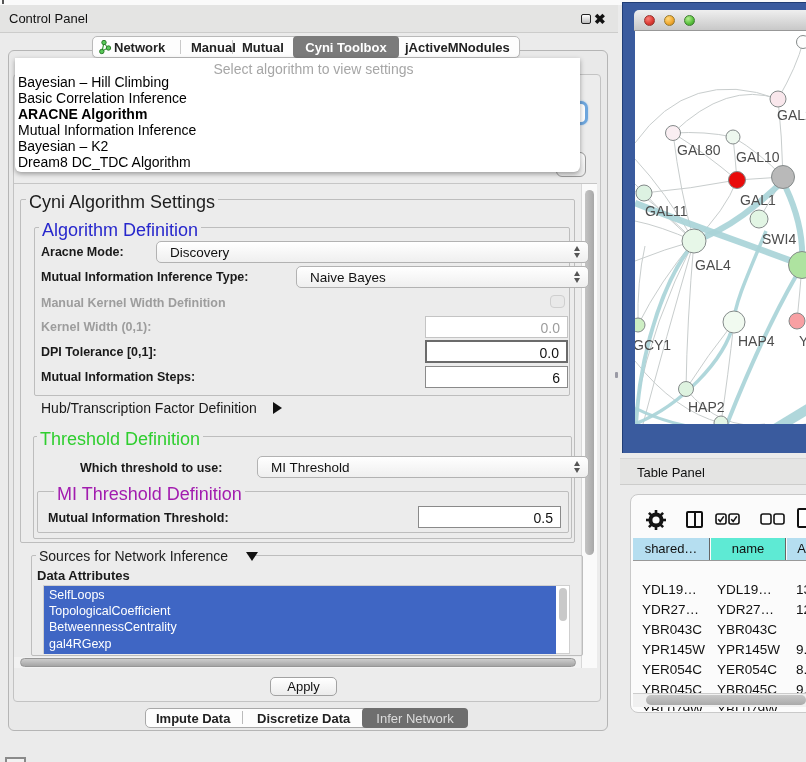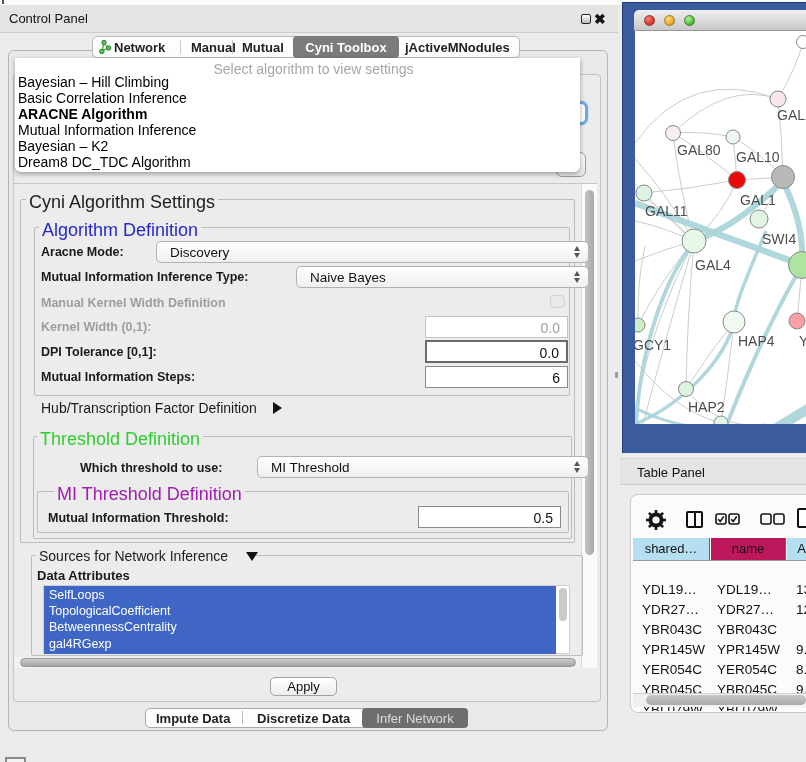--- a/index.html
+++ b/index.html
@@ -262,21 +262,21 @@
   <svg class="abs" style="left:760px;top:513px;" width="25" height="12" viewBox="0 0 25 12">
     <g fill="none" stroke="#151515" stroke-width="1.6">
       <rect x="1" y="1" width="10" height="10" rx="2"></rect>
       <rect x="14" y="1" width="10" height="10" rx="2"></rect>
     </g>
   </svg>
   <div class="abs" style="left:797px;top:508px;width:14px;height:20px;border:2.5px solid #111;border-radius:2px;background:#fff;"></div>
 
   <div class="abs" style="left:633px;top:538px;width:173px;height:22px;font-size:13px;color:#111;">
     <div class="abs" style="left:0;top:0;width:77px;height:22px;background:#b5def0;border-right:1px solid #666;text-align:center;line-height:22px;">shared…</div>
-    <div class="abs" style="left:78px;top:0;width:75px;height:22px;background:#be185d;border-right:1px solid #666;text-align:center;line-height:22px;">name</div>
+    <div class="abs" style="left:78px;top:0;width:75px;height:22px;background:#5eead4;border-right:1px solid #666;text-align:center;line-height:22px;">name</div>
     <div class="abs" style="left:154px;top:0;width:19px;height:22px;background:#b5def0;text-align:right;line-height:22px;overflow:hidden;">A</div>
     <div class="abs" style="left:0;top:22px;width:173px;height:1px;background:#999;"></div>
   </div>
 
   <div class="abs" style="left:633px;top:580px;width:173px;height:131px;overflow:hidden;font-size:13.5px;color:#111;line-height:20px;">
     <div class="abs" style="left:9px;top:0;">YDL19…<br>YDR27…<br>YBR043C<br>YPR145W<br>YER054C<br>YBR045C<br>YBL079W<br>YLR345W<br>YIL052C</div>
     <div class="abs" style="left:84px;top:0;">YDL19…<br>YDR27…<br>YBR043C<br>YPR145W<br>YER054C<br>YBR045C<br>YBL079W<br>YLR345W<br>YIL052C</div>
     <div class="abs" style="left:163px;top:0;">13<br>12<br><br>9.<br>8.<br>9.<br><br>9.<br>9.</div>
   </div>
 

